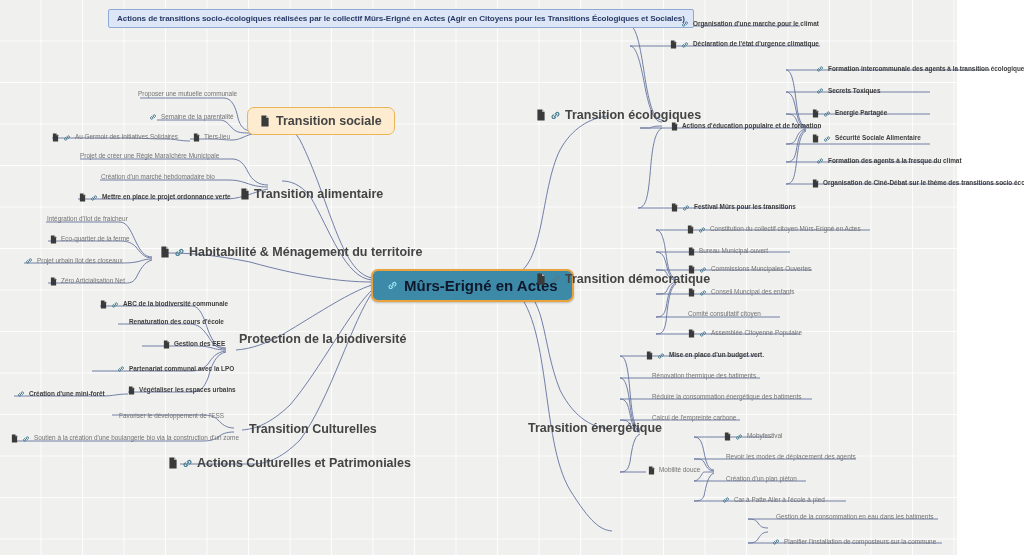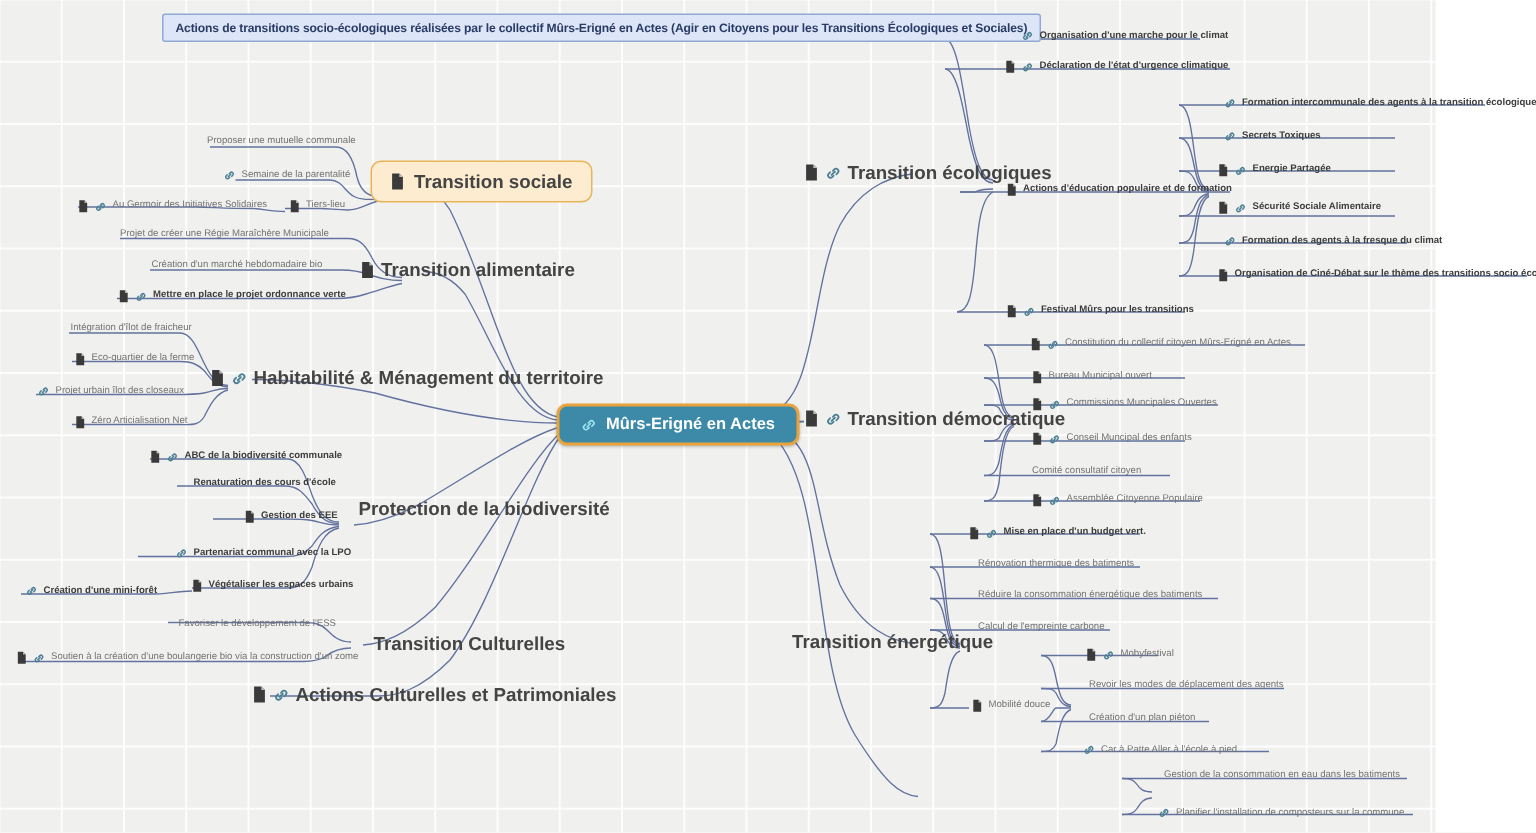--- a/index.html
+++ b/index.html
@@ -27,21 +27,21 @@
     display: flex;
     align-items: center;
     gap: 4px;
     white-space: nowrap;
     color: #6b6b6b;
     line-height: 1;
   }
   .node .lbl { display: inline-block; }
 
   
-  .t-center  { font-size: 11px; font-weight: bold; color: #ffffff; }
+  .t-center  { font-size: 15px; font-weight: bold; color: #0f172a; }
   .t-main    { font-size: 12.5px; font-weight: bold; color: #444444; }
   .t-leaf    { font-size: 6.4px; font-weight: normal; color: #737373; }
   .t-leafb   { font-size: 6.4px; font-weight: bold; color: #3d3d3d; }
 
   
   .boxed-title {
     position: absolute;
     background: #dce6f7;
     border: 1px solid #8fa9d4;
     border-radius: 2px;
@@ -263,21 +263,21 @@
     <span class="ico">
       <svg width="8" height="8" viewBox="0 0 24 24" fill="none" stroke="#4a7f93" stroke-width="3" stroke-linecap="round">
         <path d="M9.5 14.5 L14.5 9.5"></path>
           <path d="M7.5 10.5 L5.5 12.5 a3.5 3.5 0 0 0 5 5 l2-2"></path>
           <path d="M16.5 13.5 L18.5 11.5 a3.5 3.5 0 0 0 -5 -5 l-2 2"></path>
       </svg>
     </span>
     <span class="t-leaf lbl">Au Germoir des Initiatives Solidaires</span>
   </div>
 
-  <div class="node" style="left:240px; top:174px;justify-content:center;">
+  <div class="node" style="left:240px; top:188px;justify-content:center;">
     <span class="ico">
       <svg width="10" height="12" viewBox="0 0 16 20">
           <path d="M2 1 h8 l4 4 v14 h-12 z" fill="#3a3a3a"></path>
           <path d="M10 1 v4 h4" fill="#bdbdbd"></path>
         </svg>
     </span>
     <span class="t-main">Transition alimentaire</span>
   </div>
   <div class="node" style="left:80px; top:153px;">
     <span class="t-leaf lbl">Projet de créer une Régie Maraîchère Municipale</span>
@@ -295,21 +295,21 @@
     <span class="ico">
       <svg width="8" height="8" viewBox="0 0 24 24" fill="none" stroke="#4a7f93" stroke-width="3" stroke-linecap="round">
         <path d="M9.5 14.5 L14.5 9.5"></path>
           <path d="M7.5 10.5 L5.5 12.5 a3.5 3.5 0 0 0 5 5 l2-2"></path>
           <path d="M16.5 13.5 L18.5 11.5 a3.5 3.5 0 0 0 -5 -5 l-2 2"></path>
       </svg>
     </span>
     <span class="t-leafb lbl">Mettre en place le projet ordonnance verte</span>
   </div>
 
-  <div class="node" style="left:140px; top:246px;align-items:center;">
+  <div class="node" style="left:160px; top:246px;align-items:center;">
     <span class="ico">
       <svg width="10" height="12" viewBox="0 0 16 20">
           <path d="M2 1 h8 l4 4 v14 h-12 z" fill="#3a3a3a"></path>
           <path d="M10 1 v4 h4" fill="#bdbdbd"></path>
         </svg>
     </span>
     <span class="ico">
       <svg width="11" height="11" viewBox="0 0 24 24" fill="none" stroke="#4a7f93" stroke-width="2.6" stroke-linecap="round">
         <path d="M9.5 14.5 L14.5 9.5"></path>
           <path d="M7.5 10.5 L5.5 12.5 a3.5 3.5 0 0 0 5 5 l2-2"></path>

